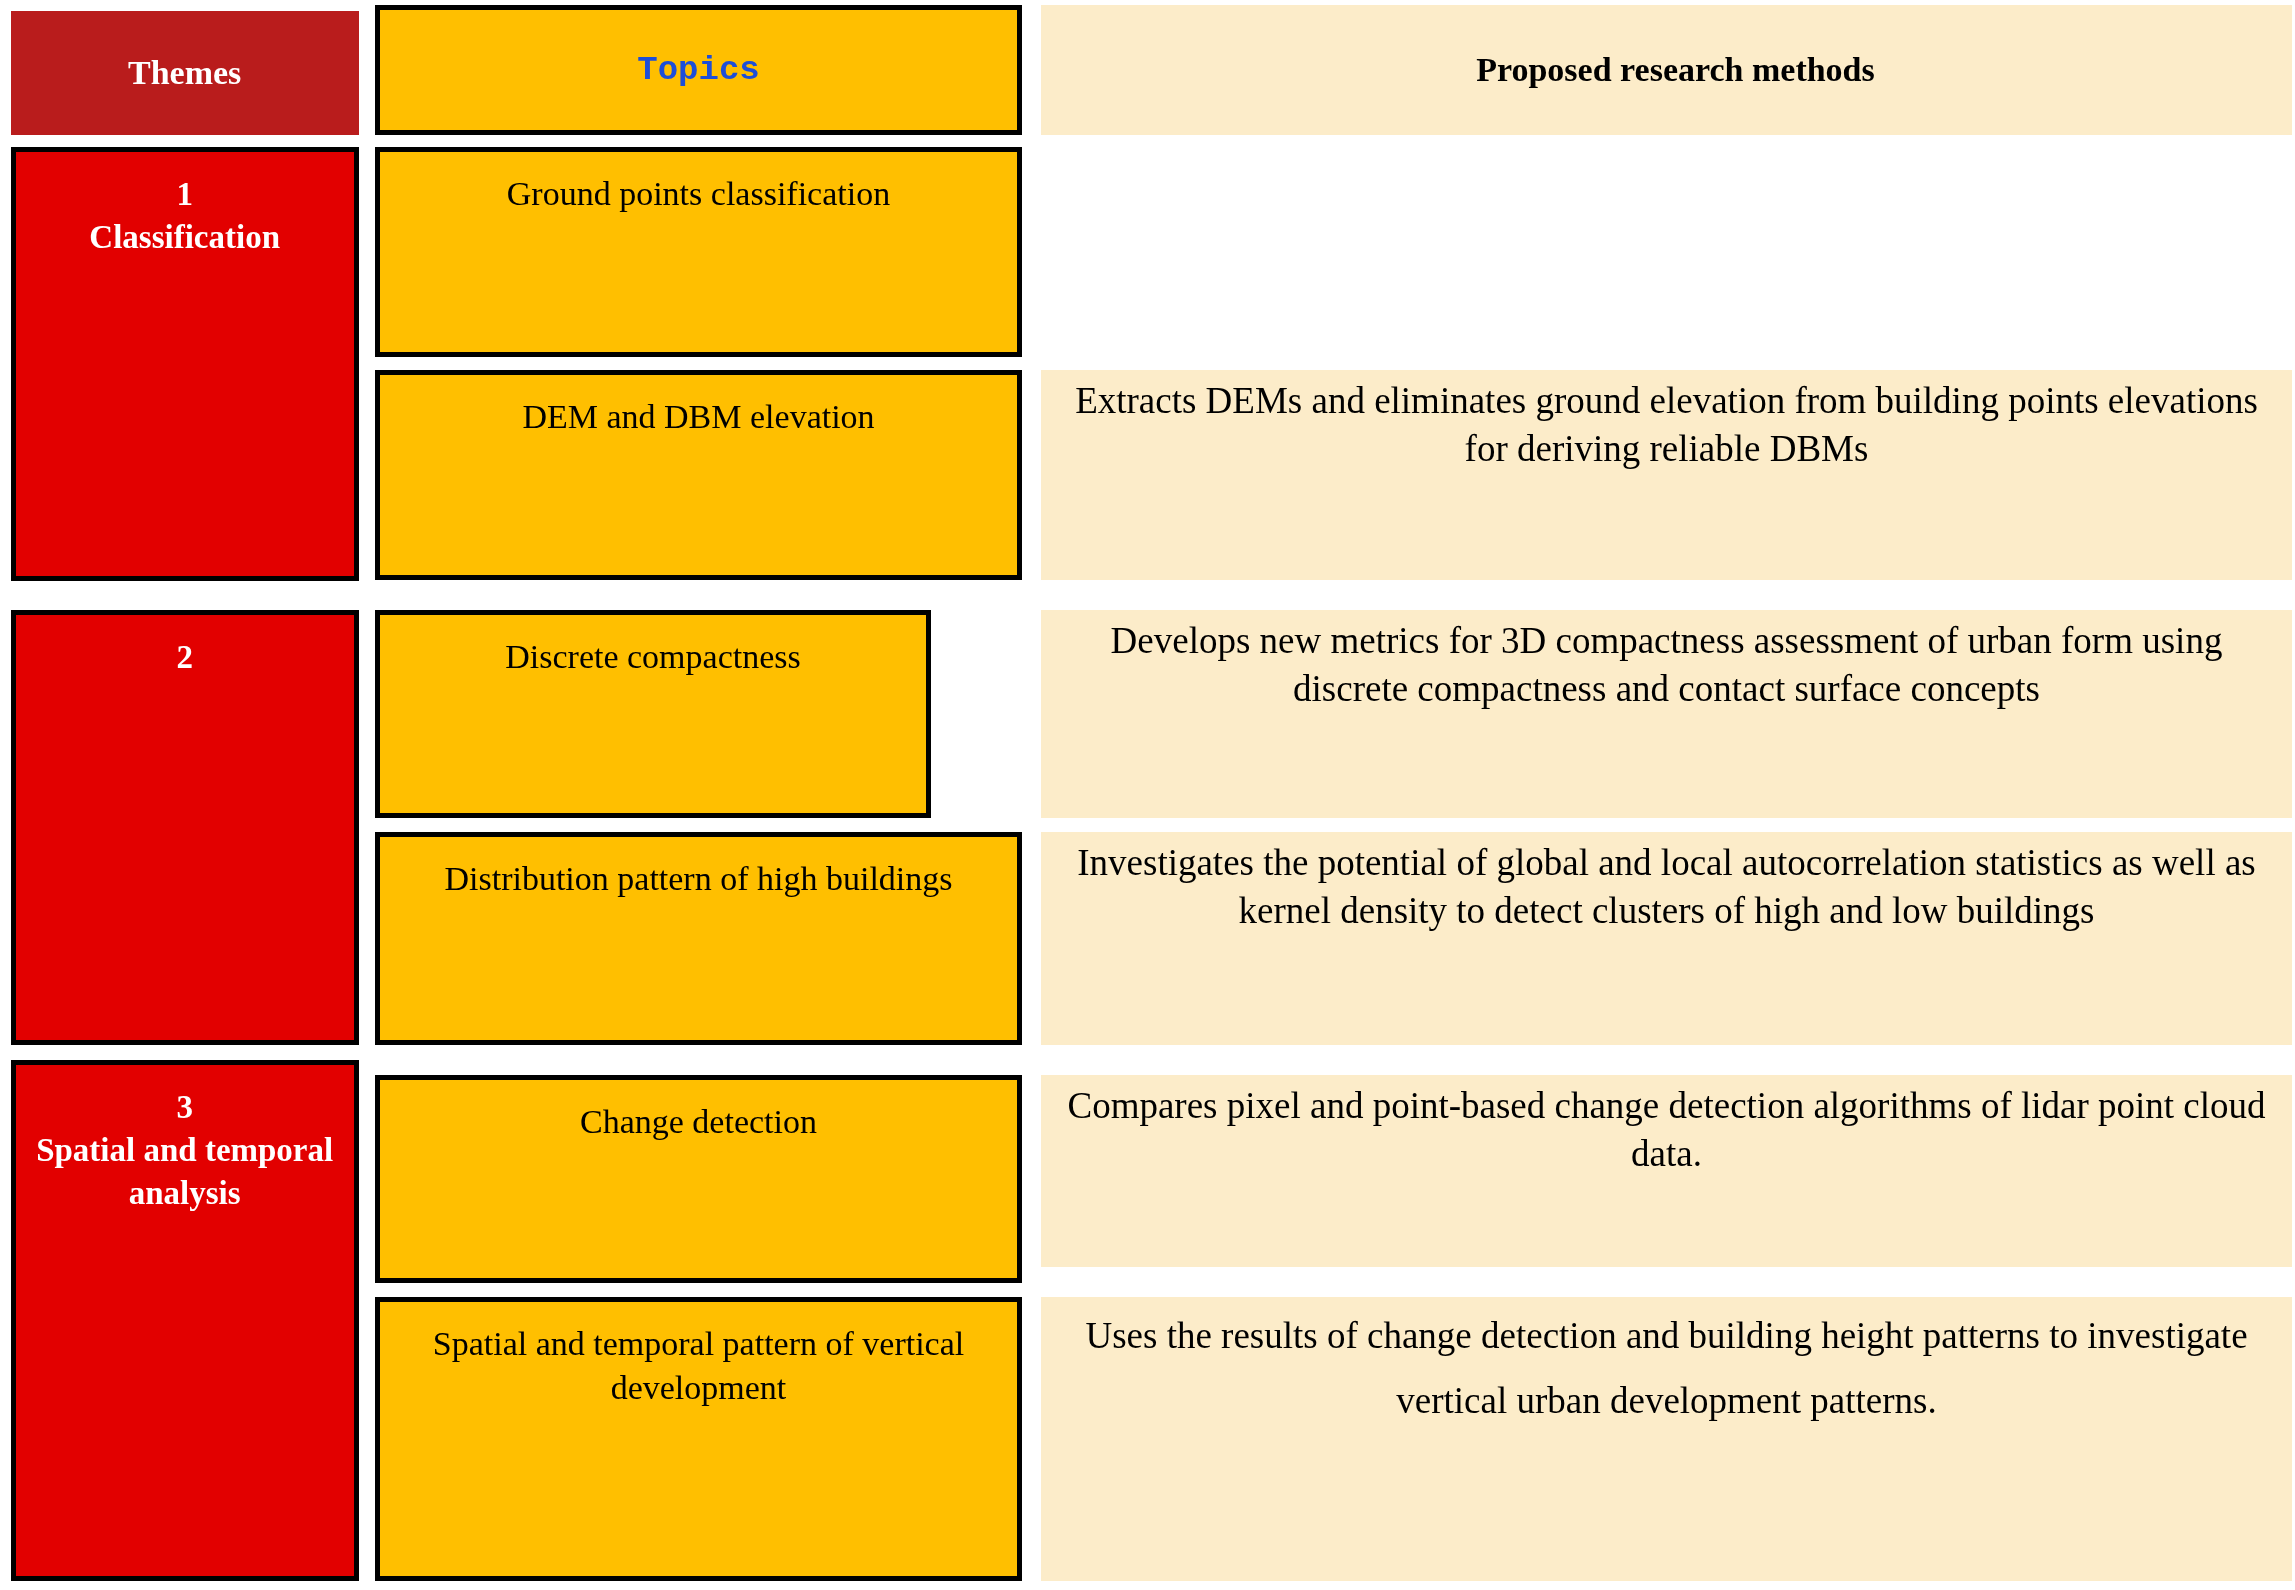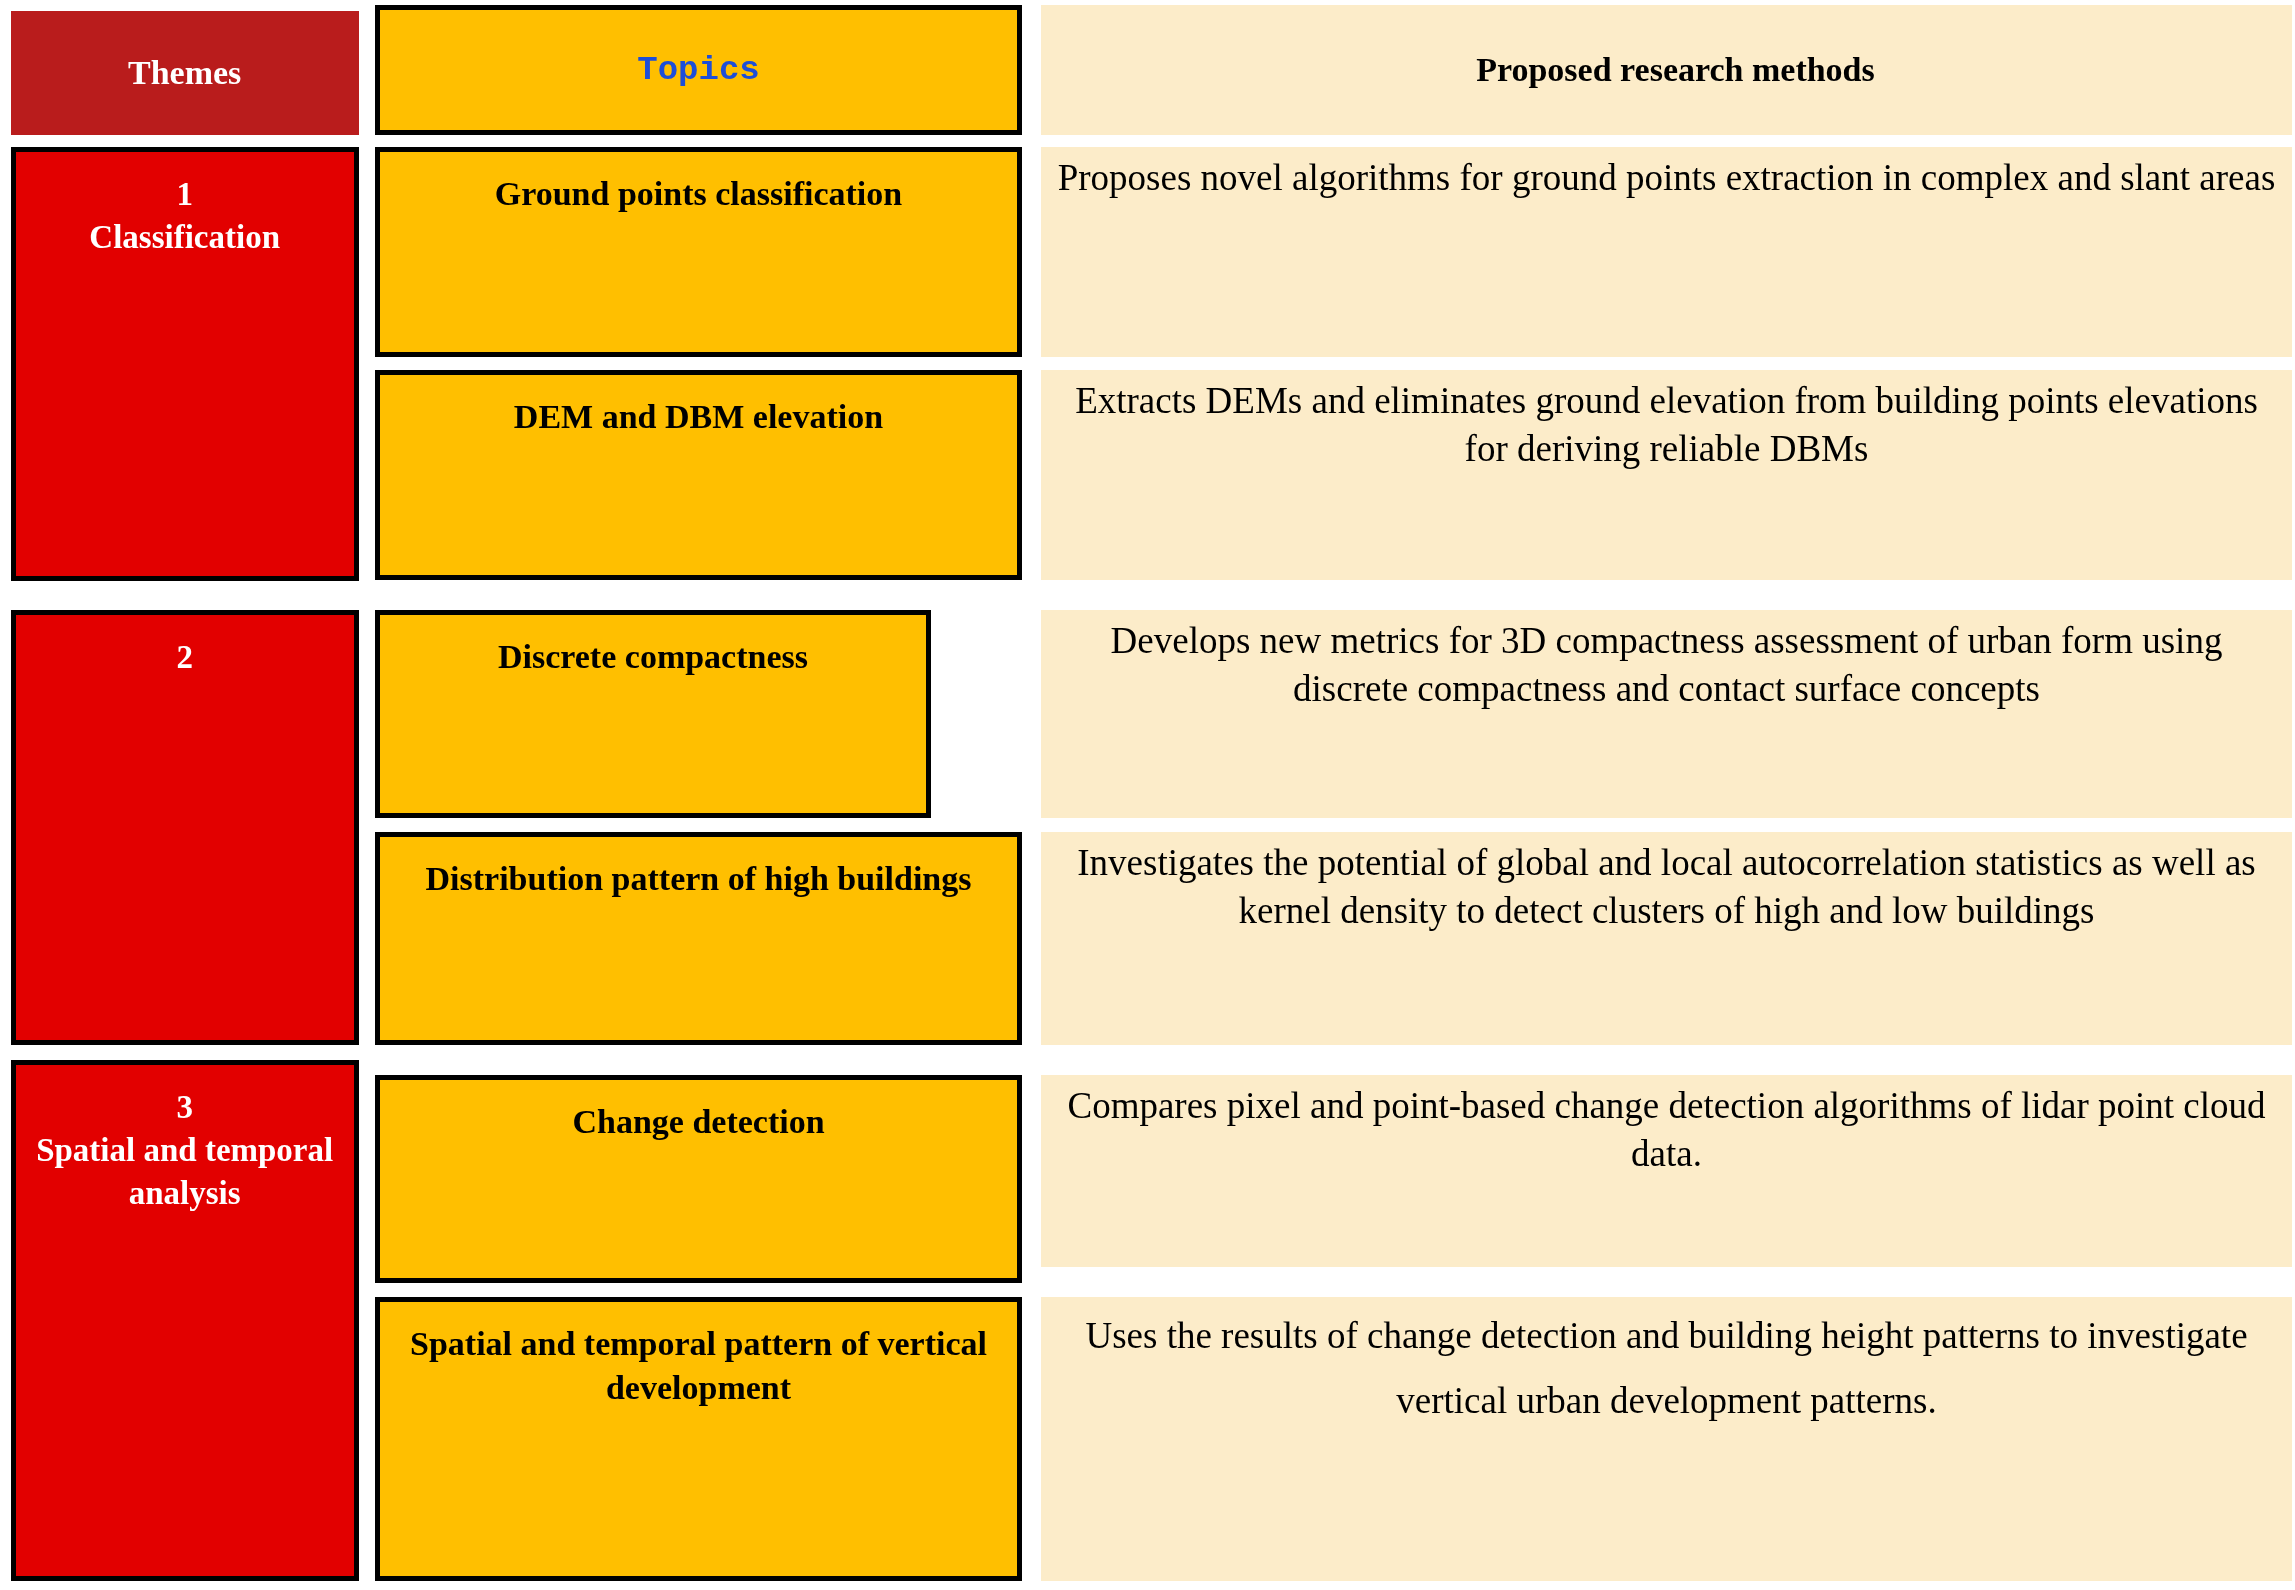--- a/index.html
+++ b/index.html
@@ -57,21 +57,21 @@
     color: #ffffff;
     font-weight: bold;
     font-size: 33px;
     border: 5.3px solid #000000;
     align-items: flex-start;
     padding-top: 21.3px;
   }
   .topic-cell {
     background: #FFBF00;
     color: #000000;
-    font-weight: bold;
+    font-weight: normal;
     font-size: 34px;
     border: 5.3px solid #000000;
     align-items: flex-start;
     padding: 20px 15.4px 0 15.4px;
   }
   .method-cell {
     background: #FCECC9;
     color: #000000;
     font-weight: normal;
     font-size: 37px;
@@ -95,21 +95,20 @@
     <div>
       <div>1</div>
       <div>Classification</div>
     </div>
   </div>
 
   <div class="cell topic-cell" style="left:375px; top:147px; width:647px; height:210px;">Ground points classification</div>
 
   <div class="cell topic-cell" style="left:375px; top:370px; width:647px; height:210px;">DEM and DBM elevation</div>
 
-  <div class="cell method-cell" style="left:1041px; top:147px; width:1251px; height:210px;">Proposes novel algorithms for ground points extraction in complex and slant areas</div>
 
   <div class="cell method-cell" style="left:1041px; top:370px; width:1251px; height:210px;">Extracts DEMs and eliminates ground elevation from building points elevations for deriving reliable DBMs</div>
 
   <div class="cell theme-cell" style="left:10.7px; top:610px; width:348px; height:435px;">
     <div>
       <div>2</div>
     </div>
   </div>
 
   <div class="cell topic-cell" style="left:375px; top:610px; width:556px; height:208px;">Discrete compactness</div>

